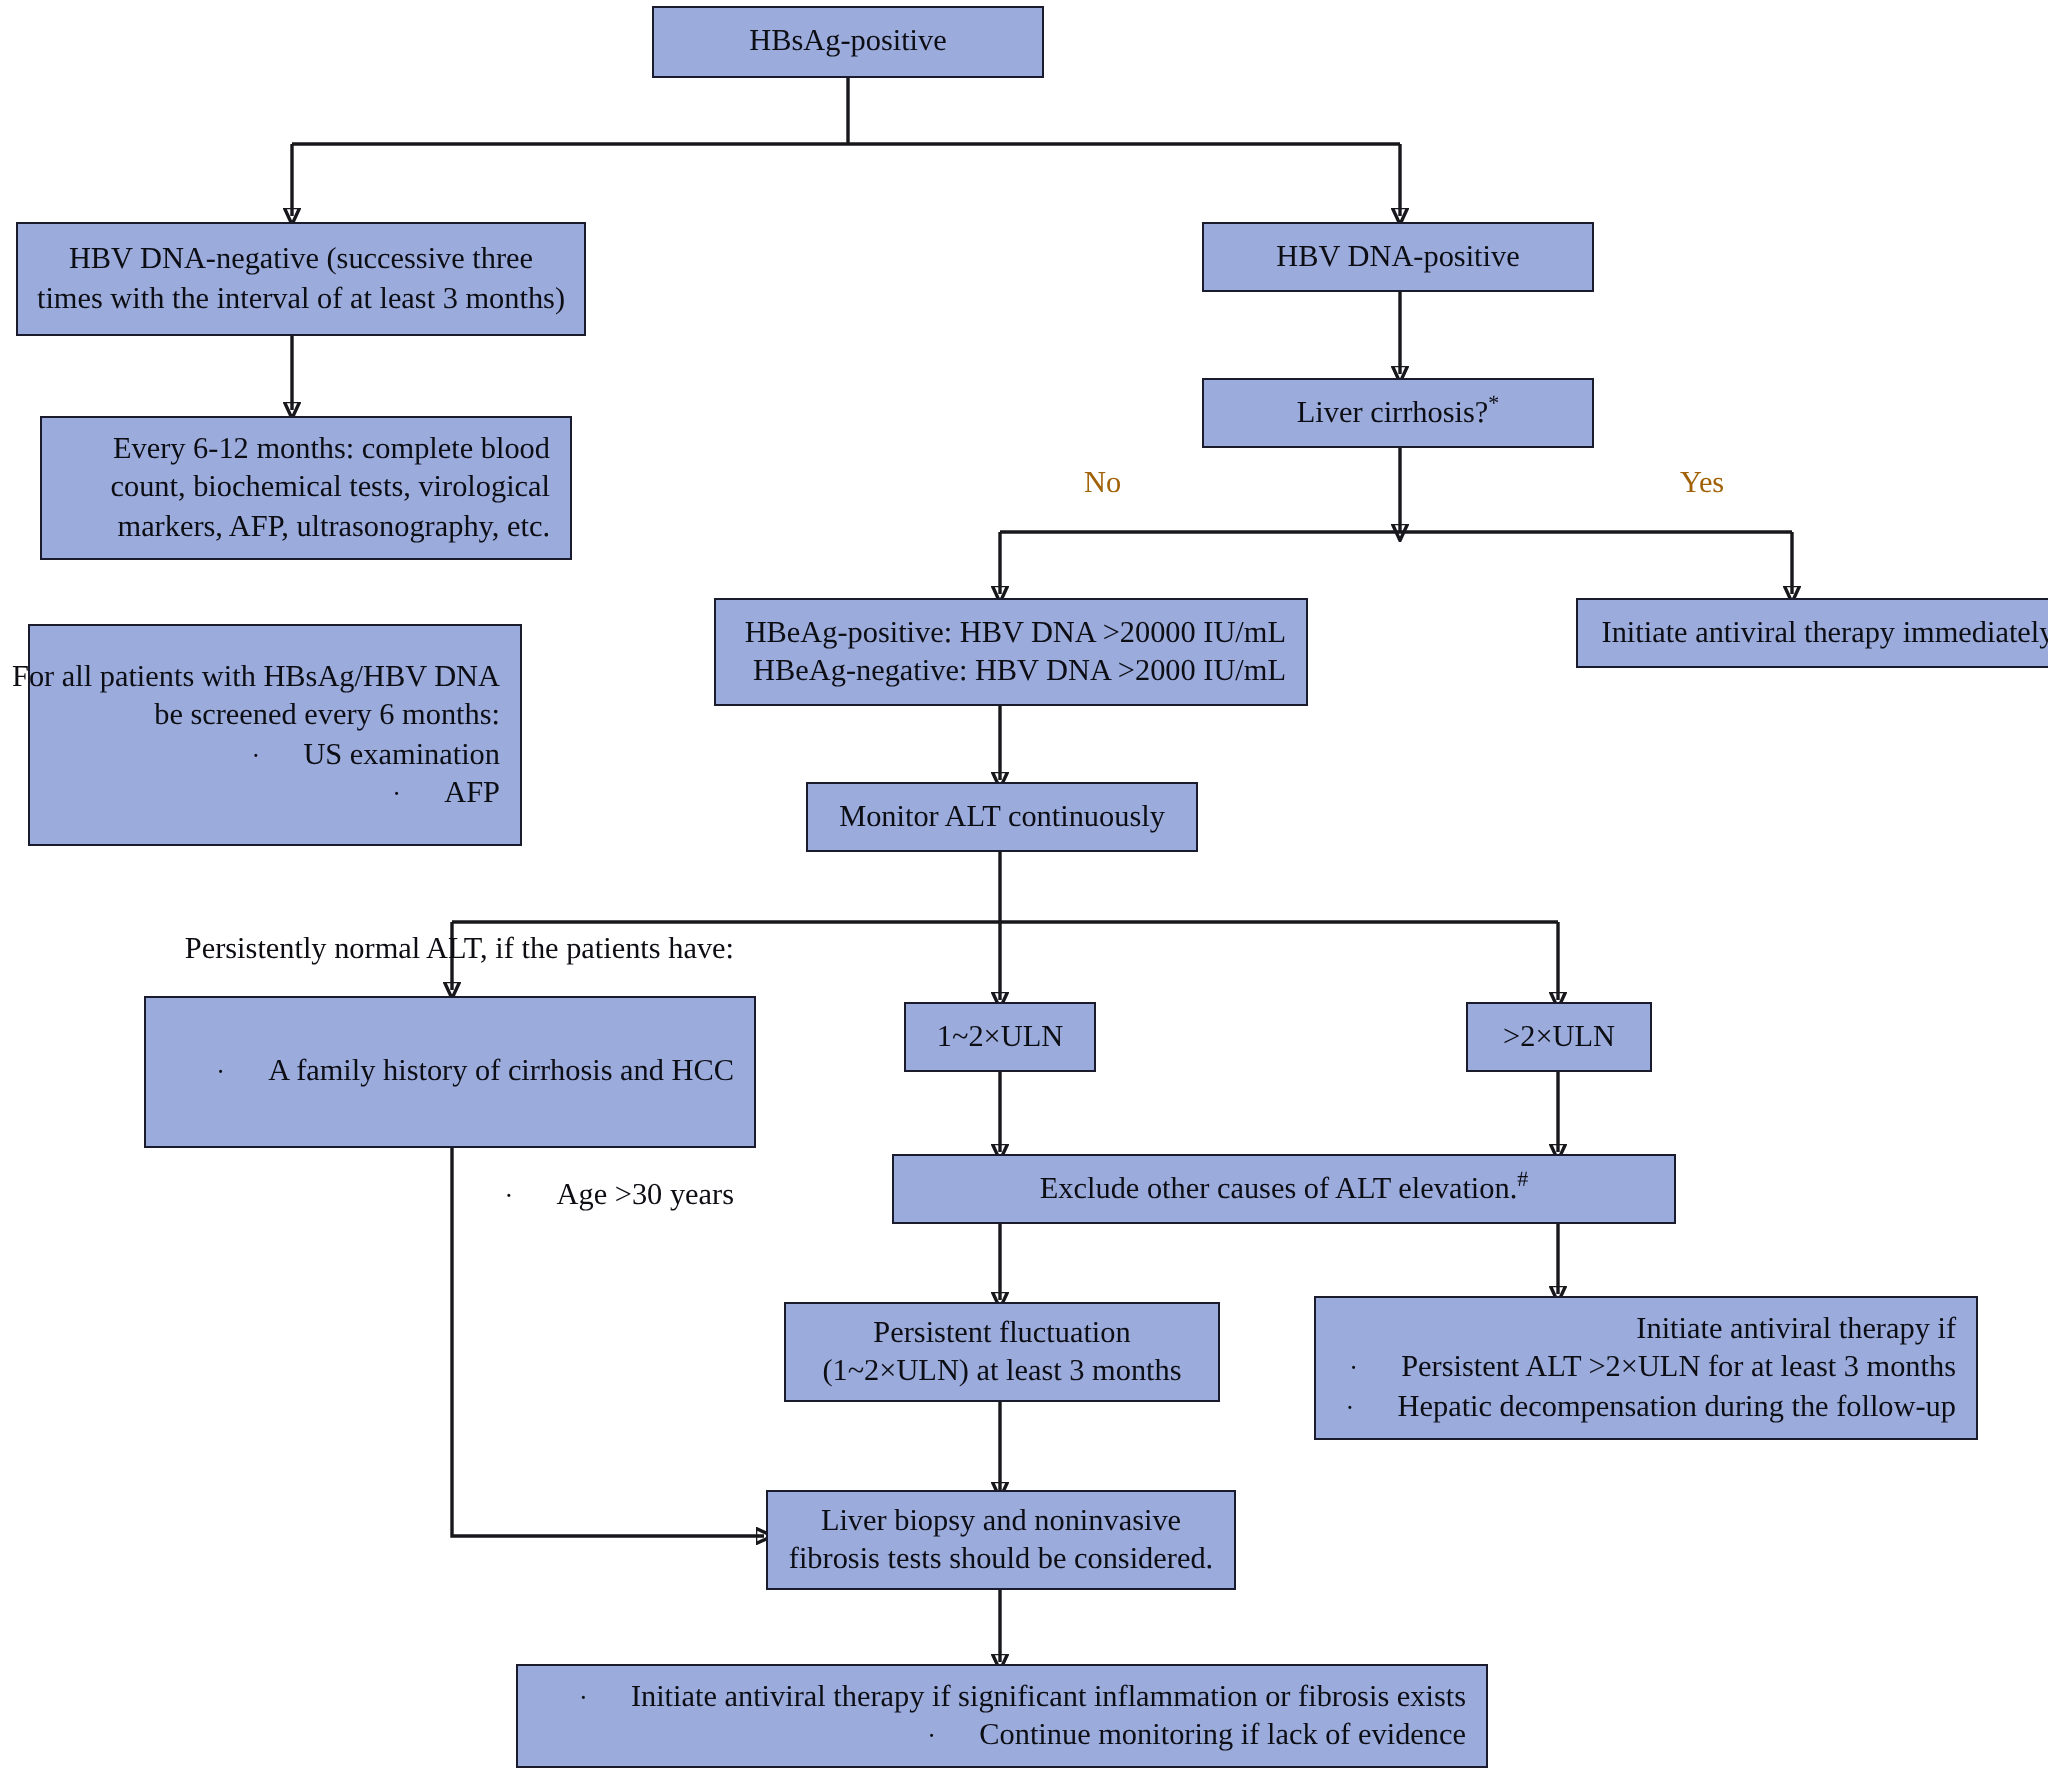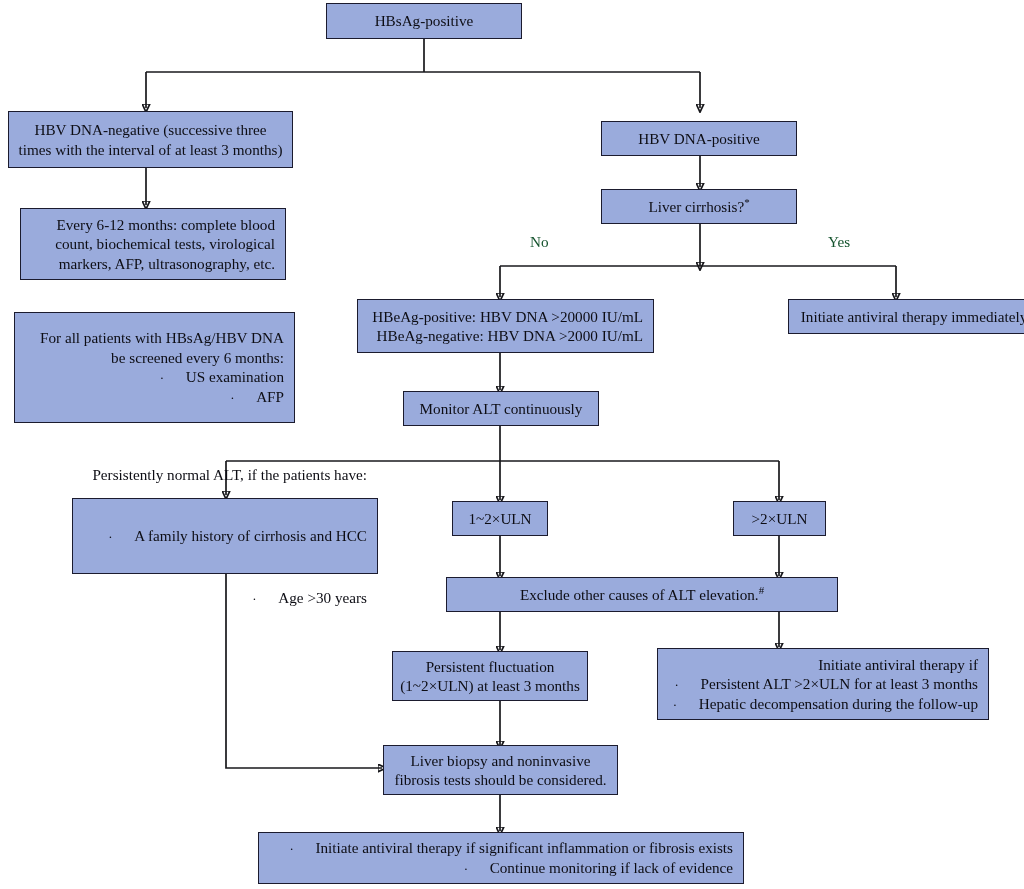--- a/index.html
+++ b/index.html
@@ -24,21 +24,21 @@
   .node.center{align-items:center;text-align:center;}
   .node.left{align-items:flex-end;text-align:left;}
   .node .ln{display:block;white-space:nowrap;}
 
   .bullet{display:flex;align-items:baseline;white-space:nowrap;}
   .bullet .dot{width:26px;flex:0 0 26px;text-align:left;font-size:13px;
                line-height:1.28;color:#0d0d14;}
   sup{font-size:0.72em;vertical-align:super;line-height:0;}
 
   .edge-label{
-    position:absolute;font-size:15.2px;color:#14532d;white-space:nowrap;
+    position:absolute;font-size:15.2px;color:#a16207;white-space:nowrap;margin-left:12px;
   }
 
   svg#wires{position:absolute;left:0;top:0;width:1024px;height:889px;
             pointer-events:none;}
   svg#wires path,svg#wires line{stroke:#18181c;stroke-width:1.7px;fill:none;}
 </style>
 </head>
 <body>
 
 <div id="canvas">
@@ -95,34 +95,34 @@
     <span class="ln">HBV DNA-negative (successive three</span>
     <span class="ln">times with the interval of at least 3 months)</span>
   </div>
 
   <div class="node left" style="left:20px;top:208px;width:266px;height:72px;">
     <span class="ln">Every 6-12 months: complete blood</span>
     <span class="ln">count, biochemical tests, virological</span>
     <span class="ln">markers, AFP, ultrasonography, etc.</span>
   </div>
 
-  <div class="node left" style="left:14px;top:312px;width:281px;height:111px;">
+  <div class="node left" style="left:14px;top:312px;width:247px;height:111px;">
     <span class="ln">For all patients with HBsAg/HBV DNA</span>
     <span class="ln">be screened every 6 months:</span>
     <span class="bullet">
       <span class="dot">·</span>
       <span>US examination</span>
     </span>
     <span class="bullet">
       <span class="dot">·</span>
       <span>AFP</span>
     </span>
   </div>
 
-  <div class="node center" style="left:601px;top:121px;width:196px;height:35px;">
+  <div class="node center" style="left:601px;top:111px;width:196px;height:35px;">
     <span class="ln">HBV DNA-positive</span>
   </div>
 
   <div class="node center" style="left:601px;top:189px;width:196px;height:35px;">
     <span class="ln"><span>Liver cirrhosis?</span><sup>*</sup></span>
   </div>
 
   <div class="edge-label" style="left:530px;top:233px;">No</div>
   <div class="edge-label" style="left:828px;top:233px;">Yes</div>
 
@@ -156,21 +156,21 @@
   </div>
 
   <div class="node center" style="left:733px;top:501px;width:93px;height:35px;">
     <span class="ln">&gt;2×ULN</span>
   </div>
 
   <div class="node center" style="left:446px;top:577px;width:392px;height:35px;">
     <span class="ln"><span>Exclude other causes of ALT elevation.</span><sup>#</sup></span>
   </div>
 
-  <div class="node center" style="left:392px;top:651px;width:196px;height:50px;">
+  <div class="node center" style="left:392px;top:651px;width:218px;height:50px;">
     <span class="ln">Persistent fluctuation</span>
     <span class="ln">(1~2×ULN) at least 3 months</span>
   </div>
 
   <div class="node left" style="left:657px;top:648px;width:332px;height:72px;">
     <span class="ln">Initiate antiviral therapy if</span>
     <span class="bullet">
       <span class="dot">·</span>
       <span>Persistent ALT &gt;2×ULN for at least 3 months</span>
     </span>

